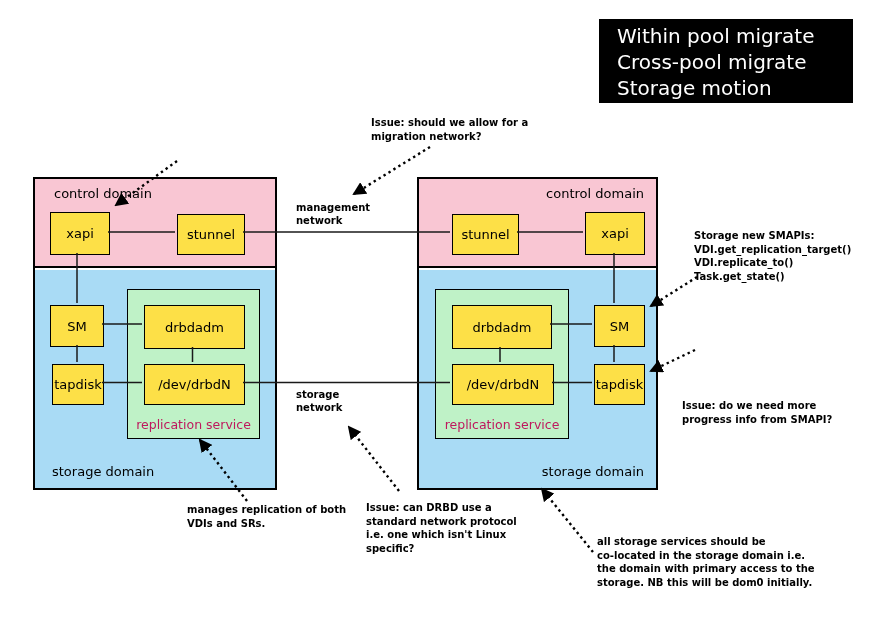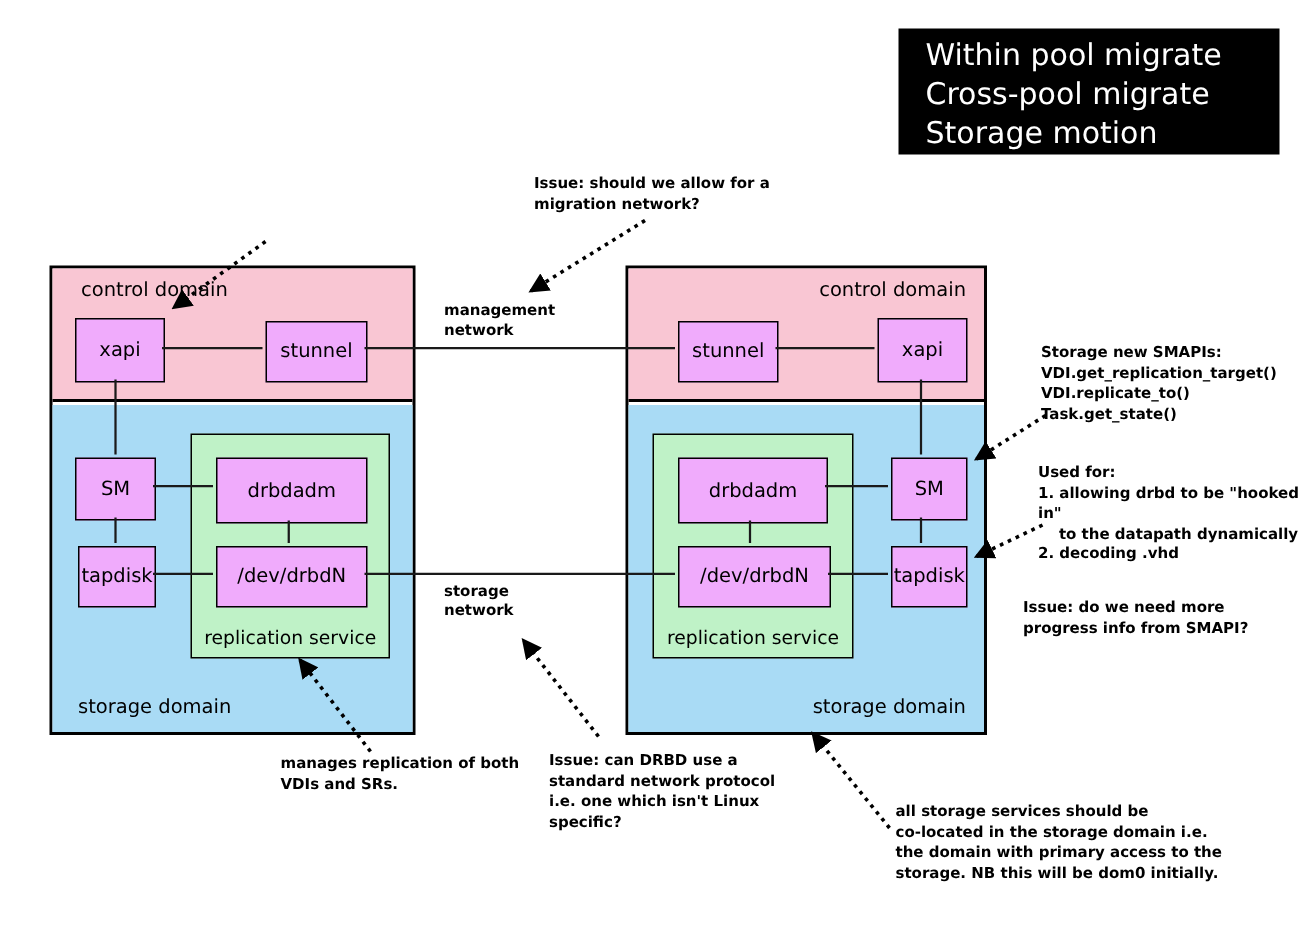--- a/index.html
+++ b/index.html
@@ -27,24 +27,24 @@
     position:absolute; left:0; top:91px; right:0; bottom:0;
     background:var(--storage-domain,#a9dbf5);
   }
   .zone-label { position:absolute; font-size:13px; color:#000; white-space:nowrap; }
   .repl-box {
     position:absolute; background:var(--replication-service,#bff2c7);
     border:1.5px solid #000;
   }
   .repl-label {
     position:absolute; left:0; right:0; bottom:6px; text-align:center;
-    font-size:12.5px; color:#000000;
+    font-size:12.5px; color:#be185d;
   }
   .node {
-    position:absolute; background:#f0abfc; border:1.5px solid #000;
+    position:absolute; background:#fde047; border:1.5px solid #000;
     display:flex; align-items:center; justify-content:center;
     font-size:13px; color:#000; white-space:nowrap;
   }
   
   .note {
     position:absolute; font-size:10px; font-weight:bold; line-height:13.5px;
     color:#000; white-space:pre-wrap; z-index:2;
   }
   .net-label {
     position:absolute; width:100px; text-align:left; font-size:10px;
@@ -98,30 +98,26 @@
     <div class="node" style="left:33px; top:185px; width:102px; height:41px;">/dev/drbdN</div>
     <div class="node" style="left:175px; top:126px; width:51px; height:42px;">SM</div>
     <div class="node" style="left:175px; top:185px; width:51px; height:41px;">tapdisk</div>
   </div>
 
   <div class="net-label" style="left:296px; top:201px;">management
 network</div>
   <div class="net-label" style="left:296px; top:388px;">storage
 network</div>
 
-  <div class="note" style="left:356px; top:116px;">Issue: should we allow for a
+  <div class="note" style="left:371px; top:116px;">Issue: should we allow for a
 migration network?</div>
   <div class="note" style="left:694px; top:229px;">Storage new SMAPIs:
 VDI.get_replication_target()
 VDI.replicate_to()
 Task.get_state()</div>
-  <div class="note" style="left:692px; top:309px;">Used for:
-1. allowing drbd to be "hooked in"
-    to the datapath dynamically
-2. decoding .vhd</div>
   <div class="note" style="left:682px; top:399px;">Issue: do we need more
 progress info from SMAPI?</div>
   <div class="note" style="left:187px; top:503px;">manages replication of both
 VDIs and SRs.</div>
   <div class="note" style="left:366px; top:501px;">Issue: can DRBD use a
 standard network protocol
 i.e. one which isn't Linux
 specific?</div>
   <div class="note" style="left:597px; top:535px;">all storage services should be
 co-located in the storage domain i.e.

